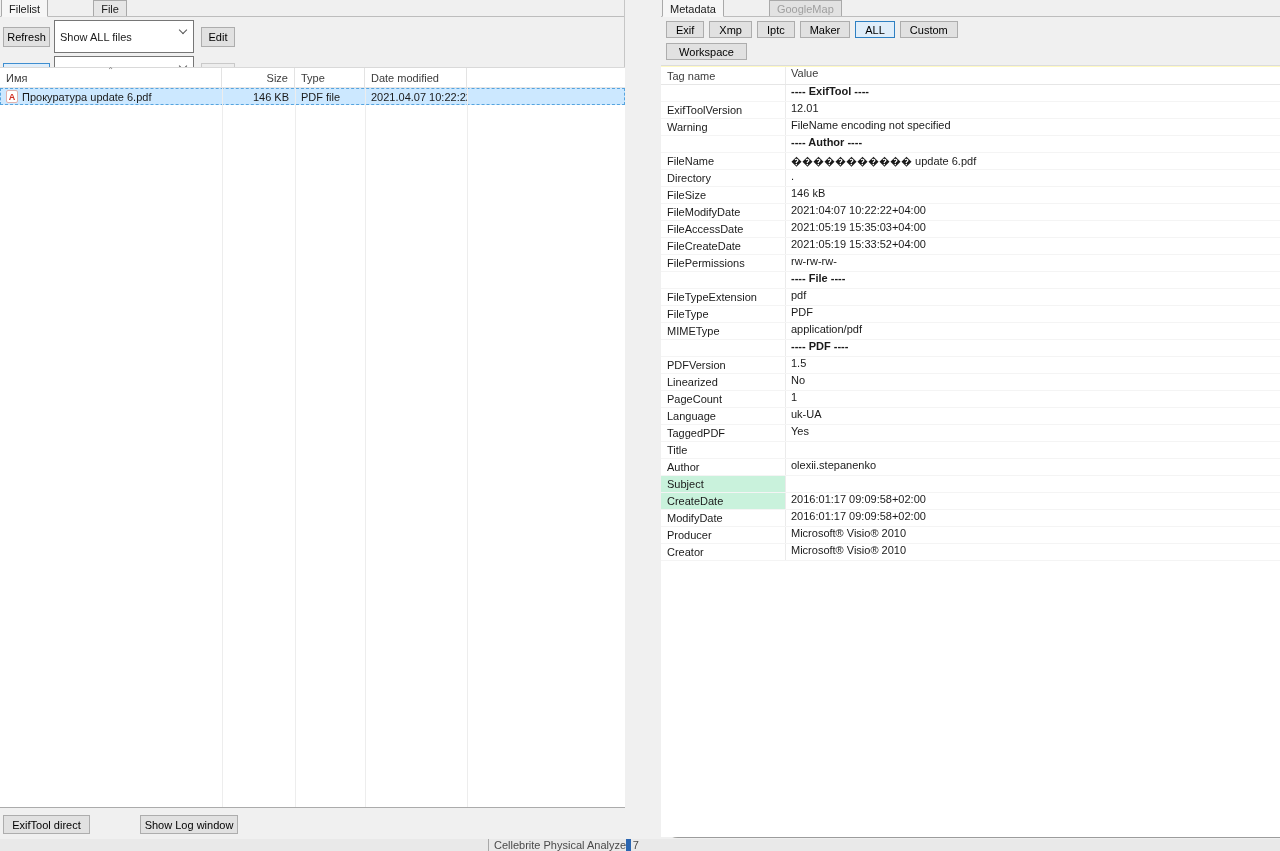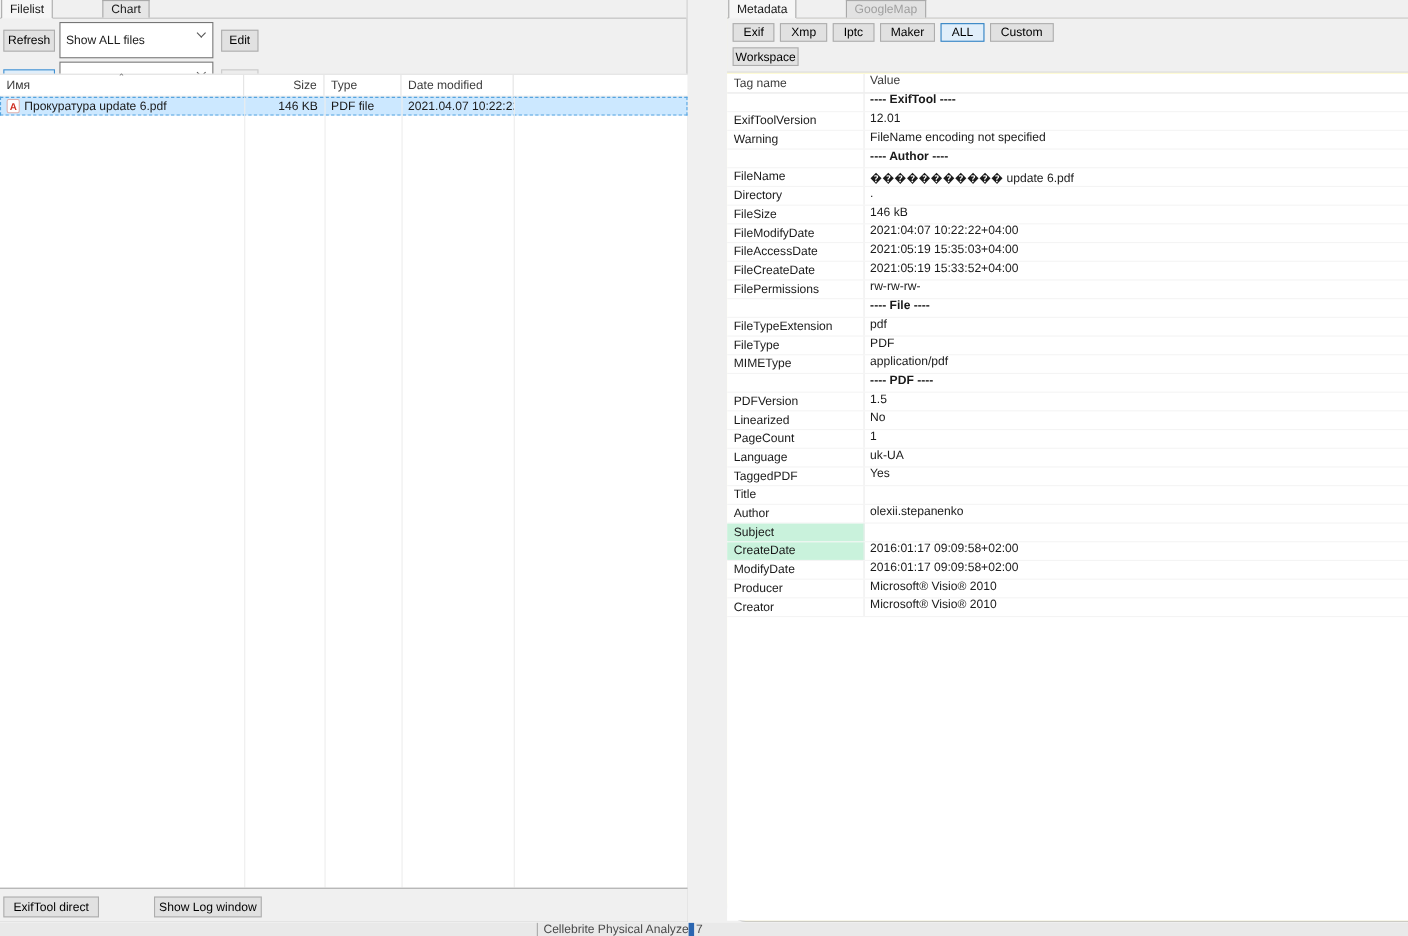--- a/index.html
+++ b/index.html
@@ -57,21 +57,21 @@
   #left-footer .btn { position:absolute; top:7px; height:19px; }
   #btn-exiftool-direct { left:3px; width:87px; }
   #btn-show-log { left:140px; width:98px; }
 
   
   #right-panel { position:absolute; left:661px; top:0; width:648px; height:838px; background:#fef9c3;
                  border-bottom:1px solid #9c9c9c;border-radius:17px; }
   #rp-toolbar { background:#f0f0f0; height:49px; border-bottom:1px solid #dcdcdc; }
   #cat-buttons { display:flex; gap:5px; padding:4px 0 0 5px; }
   #cat-buttons .btn { padding:0 9px; height:17px; }
-  #btn-workspace { margin:5px 0 0 5px; width:60px; height:17px; padding:0 10px; }
+  #btn-workspace { margin:5px 0 0 5px; width:81px; height:17px; padding:0 10px; }
 
   #meta-table { position:absolute; left:0; top:67px; right:11px; bottom:0; background:#fff; overflow:hidden; }
   .mrow { display:flex; height:17px; align-items:flex-start; border-bottom:1px solid #f4f4f4; }
   .mrow.header { color:#3c3c3c; border-bottom:1px solid #e6e6e6; height:18px; }
   .mtag { width:125px; flex:0 0 125px; padding-left:6px; height:100%; display:flex; align-items:center;
           border-right:1px solid #ebebeb; white-space:nowrap; overflow:hidden; }
   .mval { flex:1; padding-left:5px; white-space:nowrap; overflow:hidden; }
   .mrow.section .mval { font-weight:bold; }
   .mtag.hl { background:#c9f2dc; }
 
@@ -84,21 +84,21 @@
   #taskbar-title { position:absolute; left:494px; top:0px; color:#4a4a4a; white-space:nowrap; }
   #taskbar-icon-fragment { position:absolute; left:626px; top:0; width:5px; height:12px; background:#2b66b1; }
 </style>
 </head>
 <body>
 
 <div id="left-panel">
 
   <div class="tabbar" id="left-tabs">
       <div class="tab active">Filelist</div>
-      <div class="tab">Chart</div>
+      <div class="tab">File</div>
     </div>
 
   <div class="toolbar-row">
     <button class="btn w46">Refresh</button>
     <div class="combo">
       <span>Show ALL files</span>
       <span class="chev"></span>
     </div>
     <button class="btn w33">Edit</button>
   </div>

